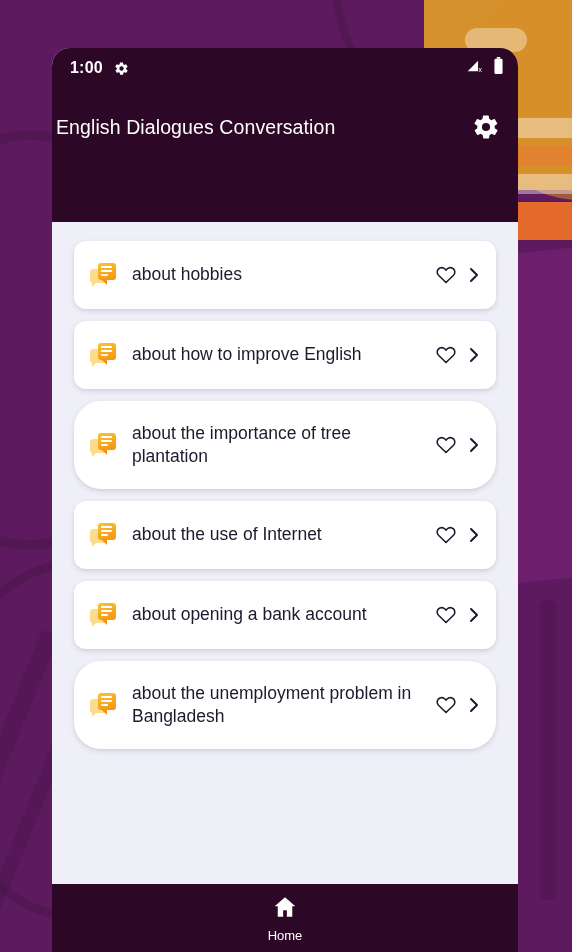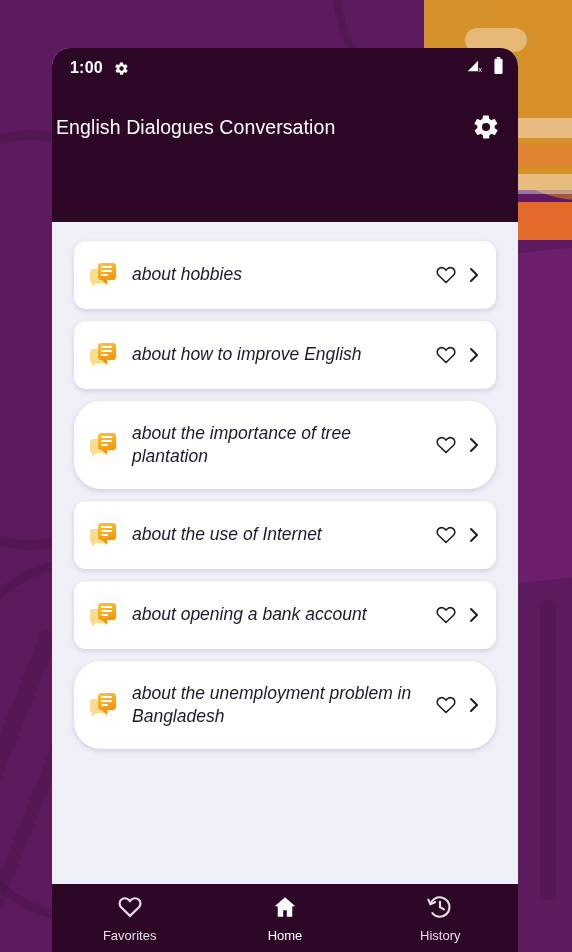--- a/index.html
+++ b/index.html
@@ -117,21 +117,20 @@
 
   
   .list{
     position:absolute;
     left:0; top:118px;
     width:466px;
     bottom:56px;
     padding:75px 22px 0 22px;
     overflow:hidden;
     pointer-events:none;
-    font-style:italic;
   }
   .list-inner{ pointer-events:auto; }
 
   .card{
     background:#ffffff;
     border-radius:12px;
     box-shadow:0 2px 5px rgba(70,40,90,.17);
     display:flex;
     align-items:center;
     padding:0 14px 0 16px;
@@ -417,43 +416,25 @@
                 <polyline points="3,4 9,10 3,16"></polyline>
               </svg>
             </span>
           </span>
         </div>
       </div>
   </div>
 
   <div class="bottomnav">
 
-    <div class="nav-item">
-      <span>
-        <svg width="26" height="26" viewBox="0 0 24 24" fill="none" stroke="currentColor" stroke-width="2">
-          <path d="M12 20.2 3.8 12.3a4.9 4.9 0 117-6.9l1.2 1.2 1.2-1.2a4.9 4.9 0 117 6.9z"></path>
-        </svg>
-      </span>
-      <span class="nav-label">Favorites</span>
-    </div>
 
     <div class="nav-item active">
       <span>
         <svg width="26" height="26" viewBox="0 0 24 24" fill="currentColor">
           <path d="M12 3 2.5 11.2h2.8V21h5V15h3.4v6h5v-9.8h2.8z"></path>
         </svg>
       </span>
       <span class="nav-label">Home</span>
     </div>
 
-    <div class="nav-item">
-      <span>
-        <svg width="26" height="26" viewBox="0 0 24 24" fill="none" stroke="currentColor" stroke-width="2" stroke-linecap="round">
-          <path d="M3.2 9.2A9 9 0 1112 21a9 9 0 01-7-3.3"></path>
-          <polyline points="1.2,5.2 3.2,9.4 7.4,7.6" fill="none"></polyline>
-          <polyline points="12,7.3 12,12.2 15.6,14.2" fill="none"></polyline>
-        </svg>
-      </span>
-      <span class="nav-label">History</span>
-    </div>
 
   </div>
 </div>
 
 </body></html>

